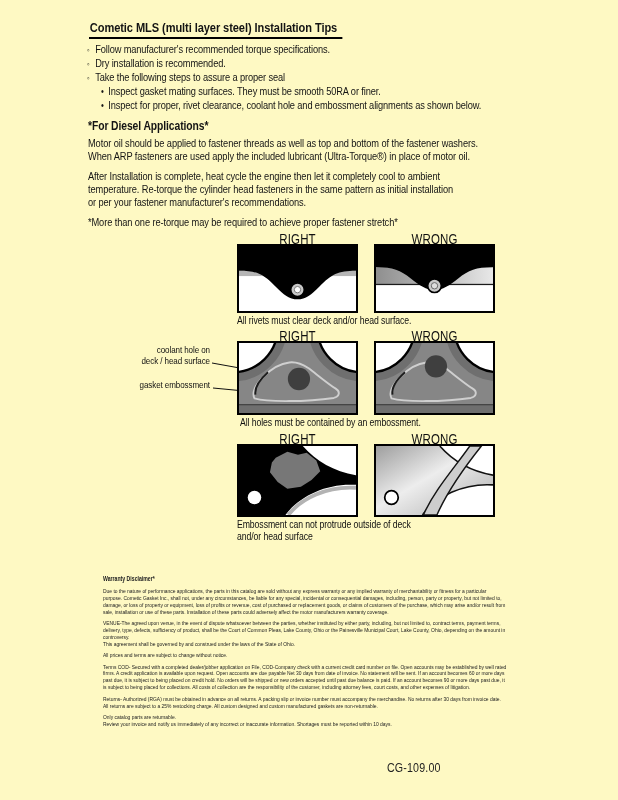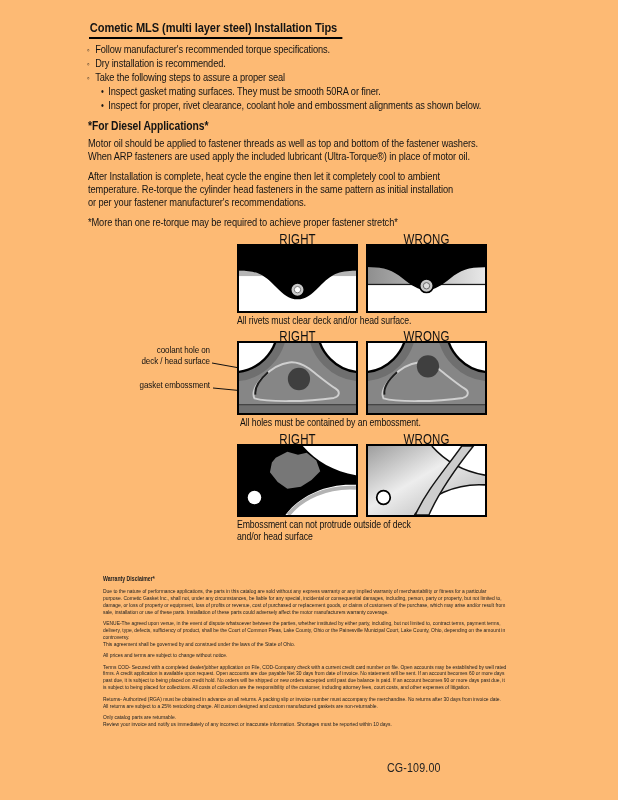--- a/index.html
+++ b/index.html
@@ -1,31 +1,31 @@
 <!DOCTYPE html>
 <html><head>
 <meta charset="utf-8">
 <style>
   html,body{margin:0;padding:0;background:#fff;}
-  .page{position:relative;width:618px;height:800px;background:#fdba74;overflow:hidden;
+  .page{position:relative;width:618px;height:800px;background:#fef9c3;overflow:hidden;
         font-family:"Liberation Sans","DejaVu Sans",sans-serif;color:#141414;}
   .abs{position:absolute;}
   .cx{transform:scaleX(.82);transform-origin:0 0;}
   .cxc{transform:scaleX(.82);transform-origin:50% 0;}
   .cxr{transform:scaleX(.82);transform-origin:100% 0;}
   .title{left:89px;top:20px;font-size:13.5px;font-weight:bold;white-space:nowrap;
          border-bottom:2px solid #000;padding:0 6px 2px 1px;letter-spacing:-.1px;}
   .bullets{left:87px;top:43px;font-size:11.3px;line-height:13.9px;letter-spacing:-.15px;white-space:nowrap;}
   .b-row{display:flex;}
   .b-marker{width:10px;font-size:9px;line-height:14px;flex:0 0 auto;}
   .sub{padding-left:17px;}
   .sub .b-marker{width:9px;font-size:10px;}
   .diesel-h{left:88px;top:119px;font-size:12.6px;font-weight:bold;letter-spacing:-.1px;white-space:nowrap;}
   .para{left:88px;font-size:11.3px;line-height:13.2px;letter-spacing:-.12px;white-space:nowrap;}
-  .dg-row{display:flex;gap:8px;}
+  .dg-row{display:flex;gap:16px;}
   .dg-h{width:121px;text-align:center;font-size:14px;letter-spacing:.2px;color:#111;}
   .panel{width:117px;border:2px solid #000;background:#fff;flex:0 0 auto;}
   .panel svg{display:block;}
   .cap{font-size:10.6px;letter-spacing:-.1px;white-space:nowrap;color:#111;}
   .ann{width:110px;text-align:right;font-size:9.8px;line-height:10.6px;letter-spacing:-.1px;color:#111;}
   .legal{left:103px;top:576px;width:492px;font-size:6px;line-height:6.9px;color:#222;}
   .legal .lg-h{font-weight:bold;font-size:6.3px;margin:0 0 5px 0;}
   .legal p{margin:0 0 4.5px 0;}
   .legal p.tight{margin:0;}
   .footer{left:387px;top:760px;font-size:13px;letter-spacing:.2px;color:#222;white-space:nowrap;}

